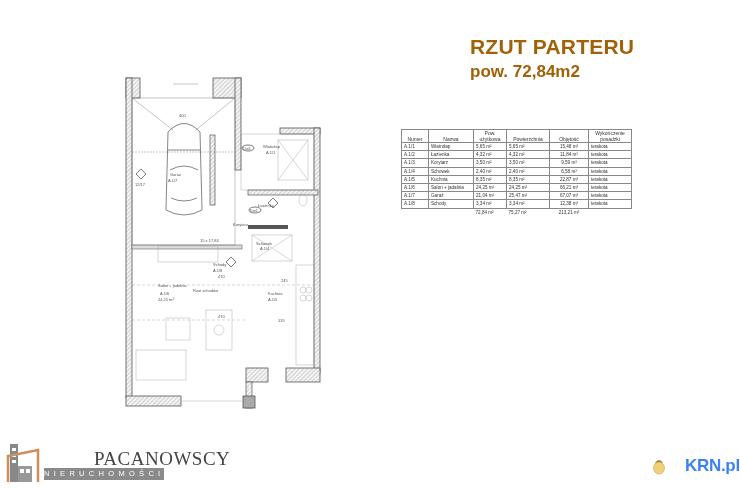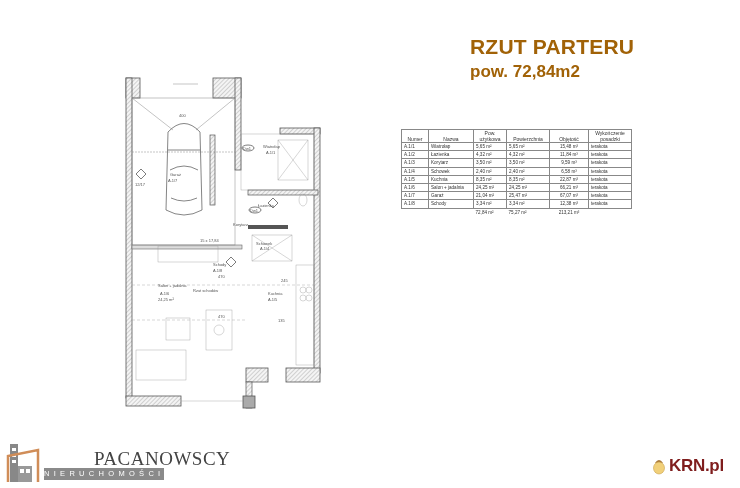--- a/index.html
+++ b/index.html
@@ -15,21 +15,21 @@
   table.rooms td.pu { width:28px; }
   table.rooms td.pw { width:38px; }
   table.rooms td.ob { width:34px; text-align:center; }
   table.rooms td.wy { width:38px; }
   table.rooms tr.total td { border:none; }
   .plan { position:absolute; left:118px; top:70px; width:218px; height:350px; }
   .logo-left { position:absolute; left:4px; top:440px; width:190px; height:46px; }
   .logo-left .brand { position:absolute; left:42px; top:8px; font-family:"Liberation Serif", serif; font-size:19px; color:#444; letter-spacing:0.5px;margin-left:48px; }
   .logo-left .sub { position:absolute; left:40px; top:28px; width:120px; height:12px; background:#8a8a8a; color:#fff; font-size:7.5px; letter-spacing:4.3px; line-height:12px; text-align:center; font-family:"Liberation Sans", sans-serif; }
   .logo-right { position:absolute; left:652px; top:455px; height:22px; display:flex; align-items:center; }
-  .logo-right .txt { font-family:"Liberation Sans", sans-serif; font-weight:bold; font-size:17px; color:#7f1d1d; margin-left:3px; letter-spacing:-0.3px; }
+  .logo-right .txt { font-family:"Liberation Sans", sans-serif; font-weight:bold; font-size:17px; color:#3b82f6; margin-left:19px; letter-spacing:-0.3px; }
 </style>
 </head>
 <body>
 
 <div class="title">
   <div class="l1">RZUT PARTERU</div>
   <div class="l2">pow. 72,84m2</div>
 </div>
 
 <table class="rooms">

